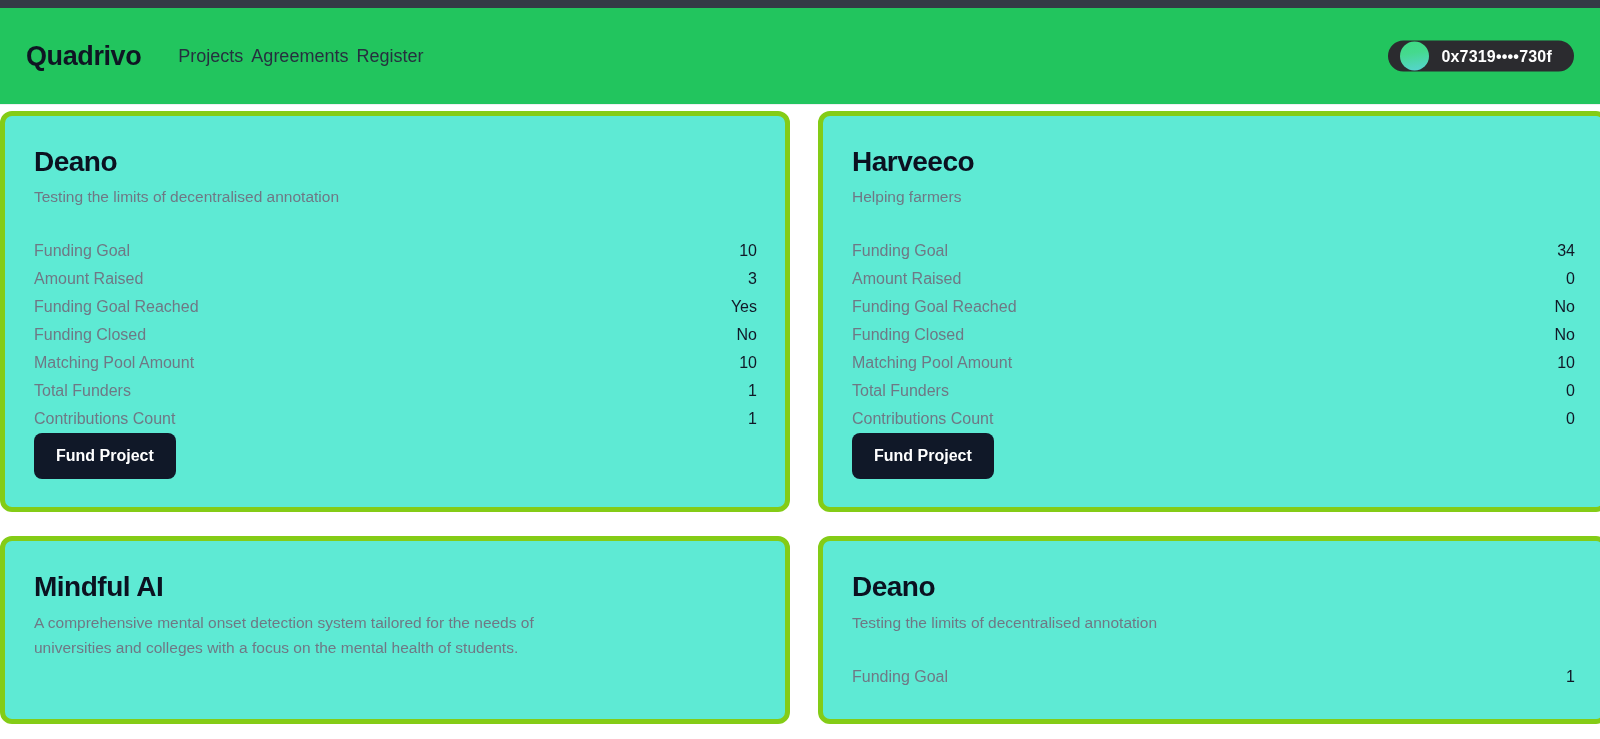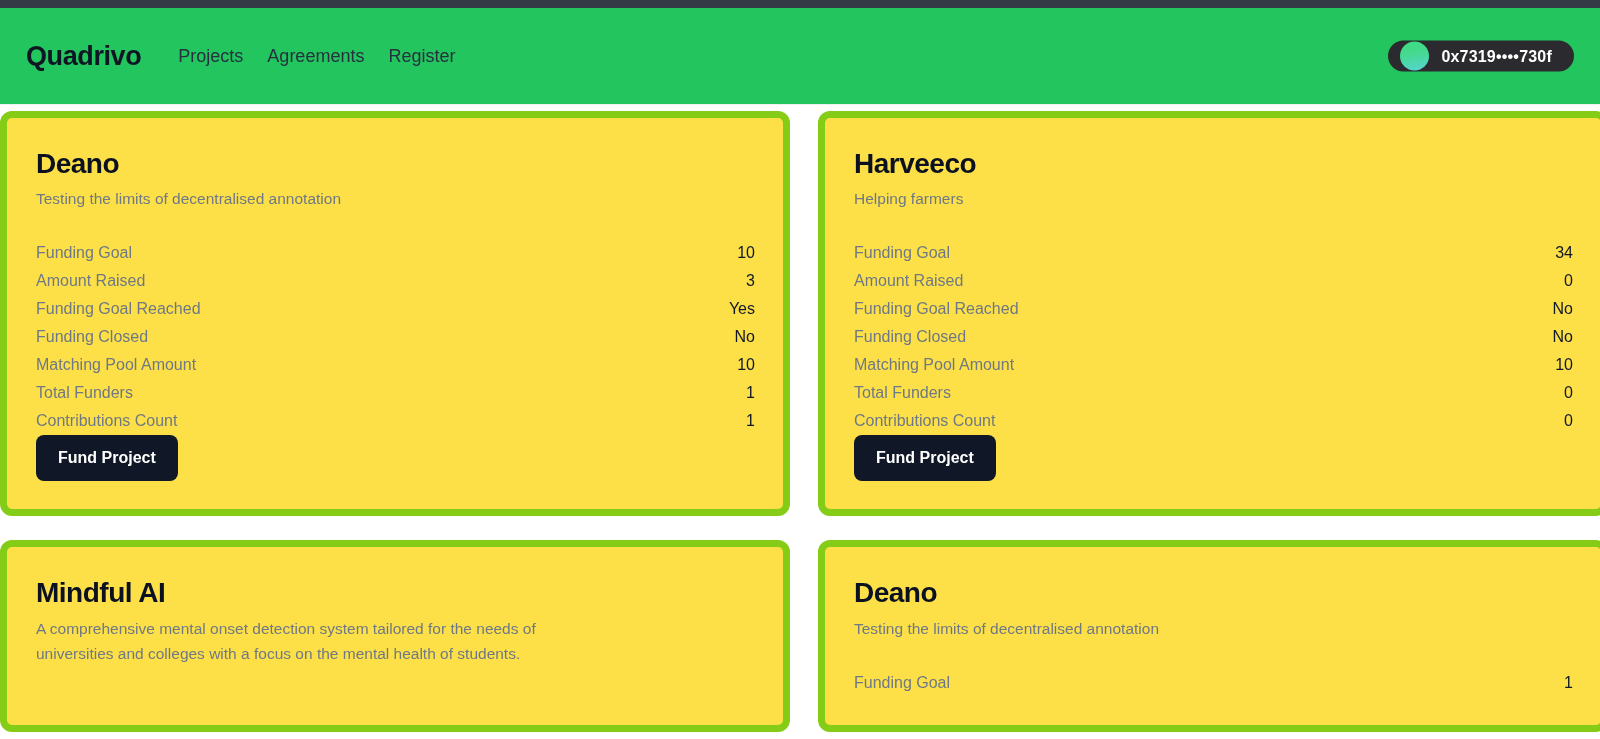--- a/index.html
+++ b/index.html
@@ -37,21 +37,21 @@
     font-weight: bold;
     color: #0f1523;
     letter-spacing: -0.4px;
     margin-right: 37px;
     white-space: nowrap;
   }
 
   .nav {
     display: flex;
     align-items: center;
-    gap: 24px;
+    gap: 8px;
   }
 
   .nav-link {
     font-size: 18px;
     color: #26303f;
     text-decoration: none;
     white-space: nowrap;
   }
 
   .wallet {
@@ -88,22 +88,22 @@
   .grid {
     display: grid;
     grid-template-columns: 790px 790px;
     column-gap: 28px;
     row-gap: 24px;
     padding: 6px 0 0 0;
     align-content: start;
   }
 
   .card {
-    background: #fde047;
-    border: 7px solid #84cc16;
+    background: #5eead4;
+    border: 5px solid #84cc16;
     border-radius: 12px;
     padding: 30px 28px 28px 29px;
     min-width: 0;
   }
 
   .card-title {
     font-size: 28px;
     font-weight: bold;
     color: #0b1120;
     letter-spacing: -0.5px;

